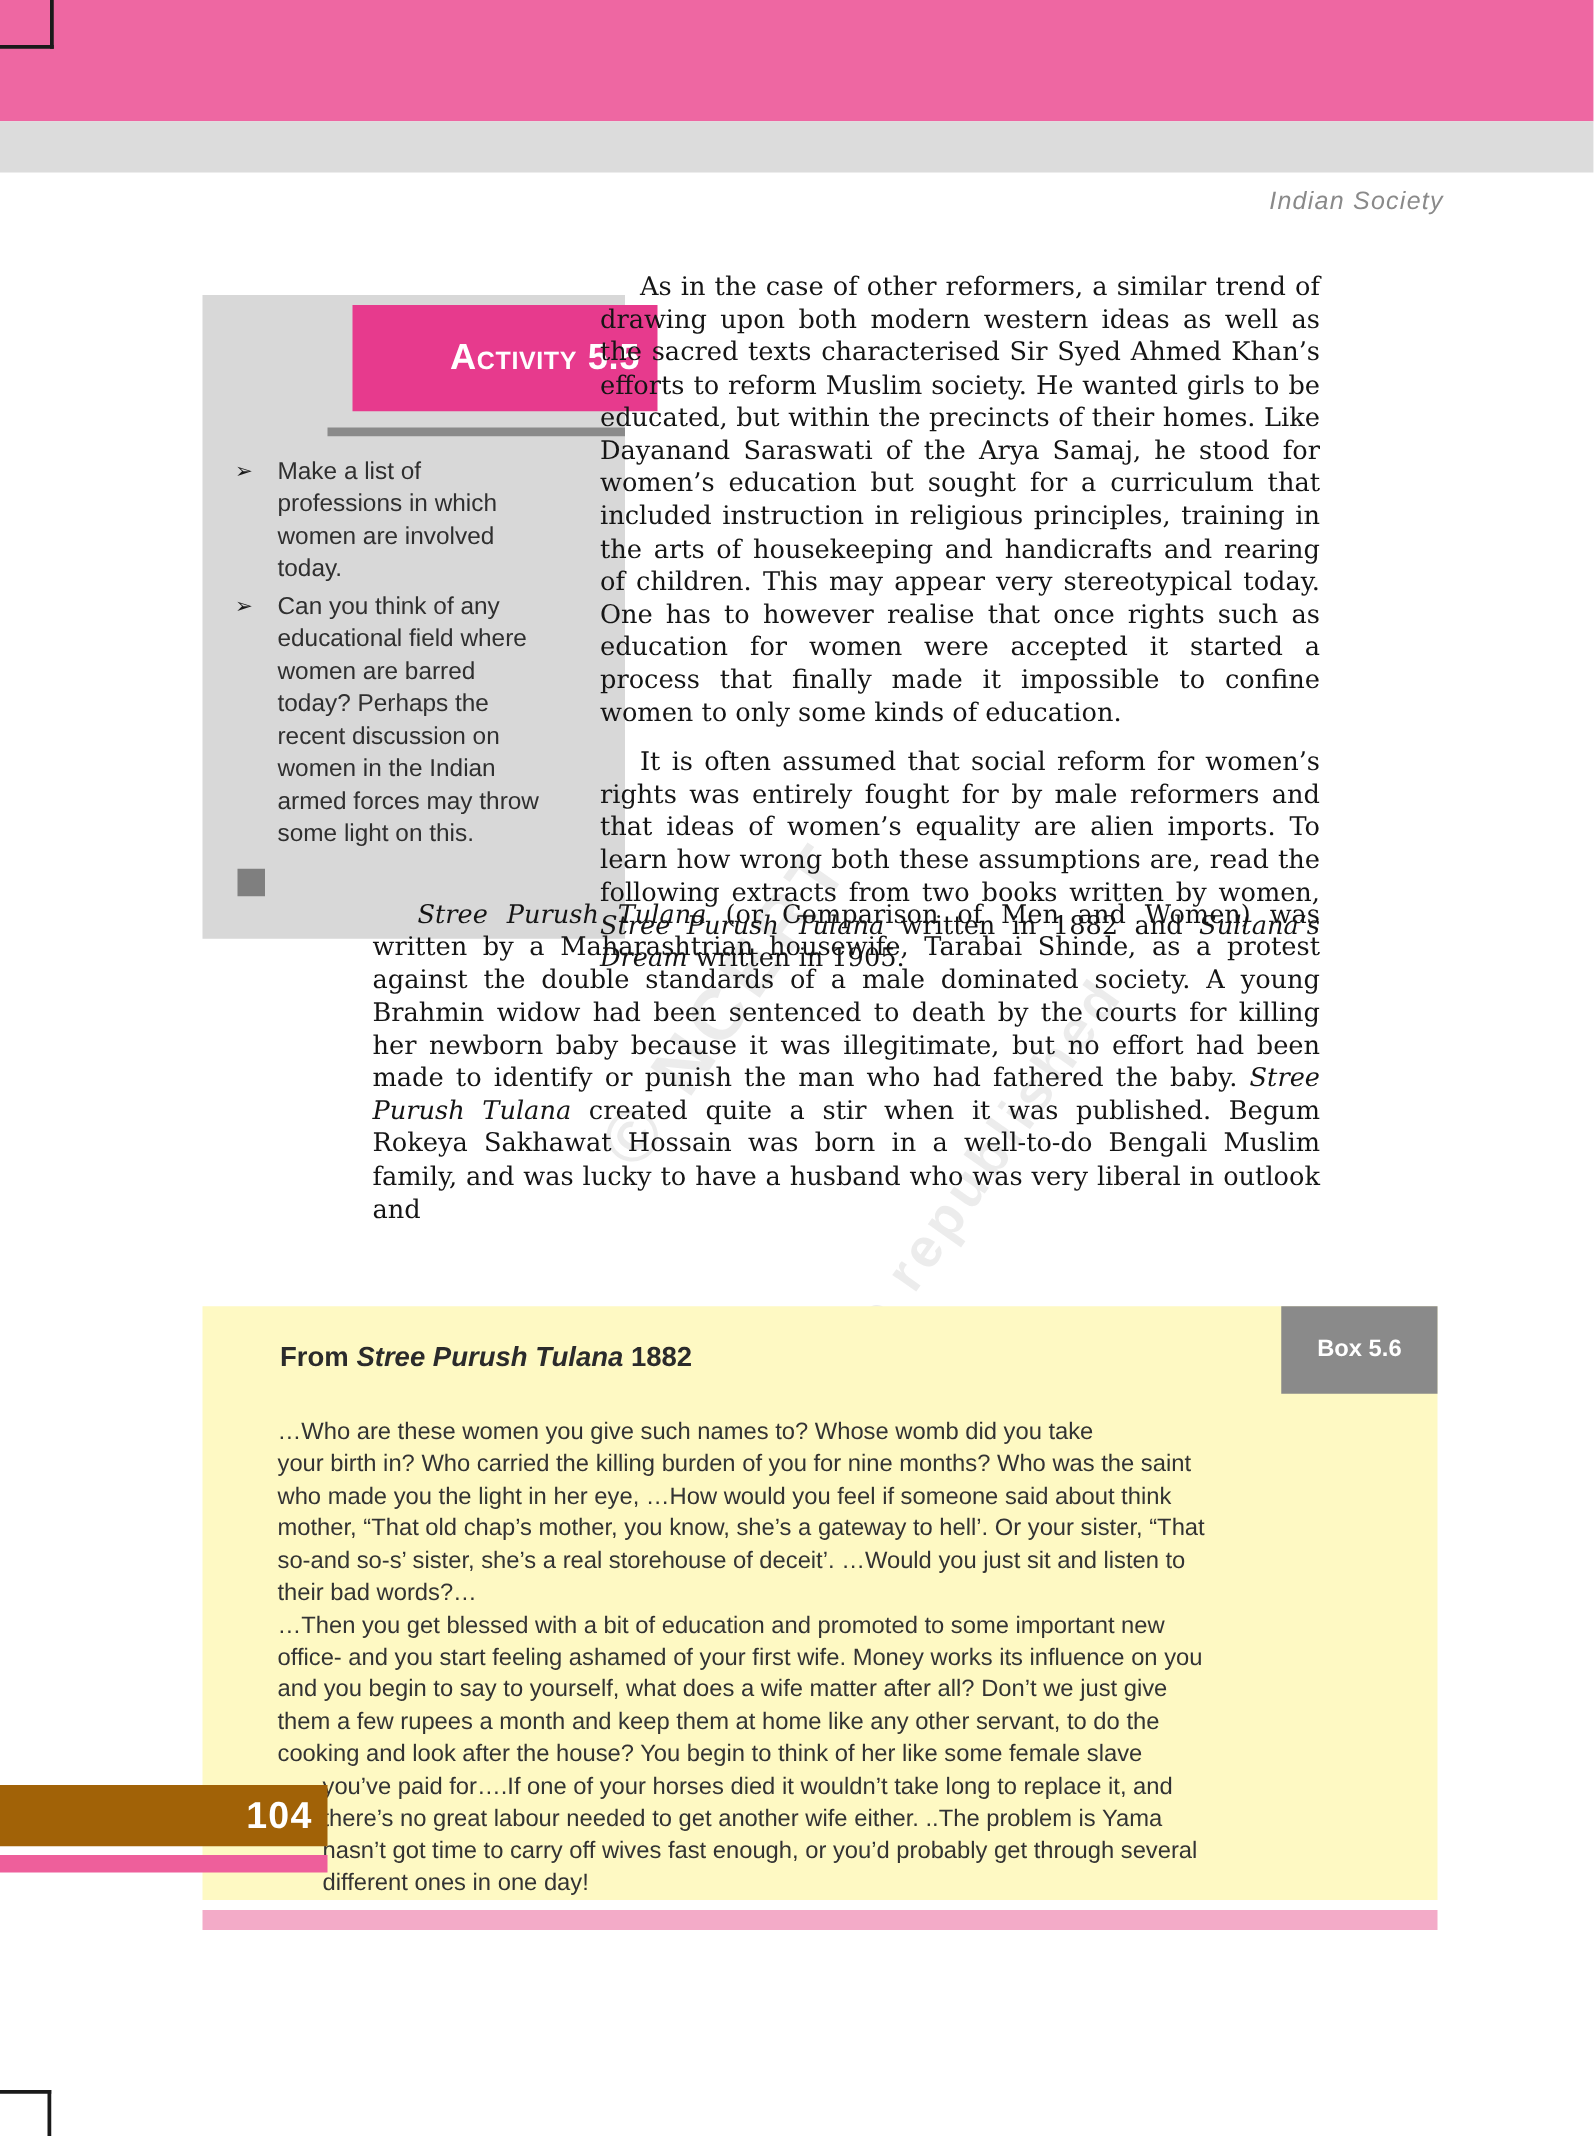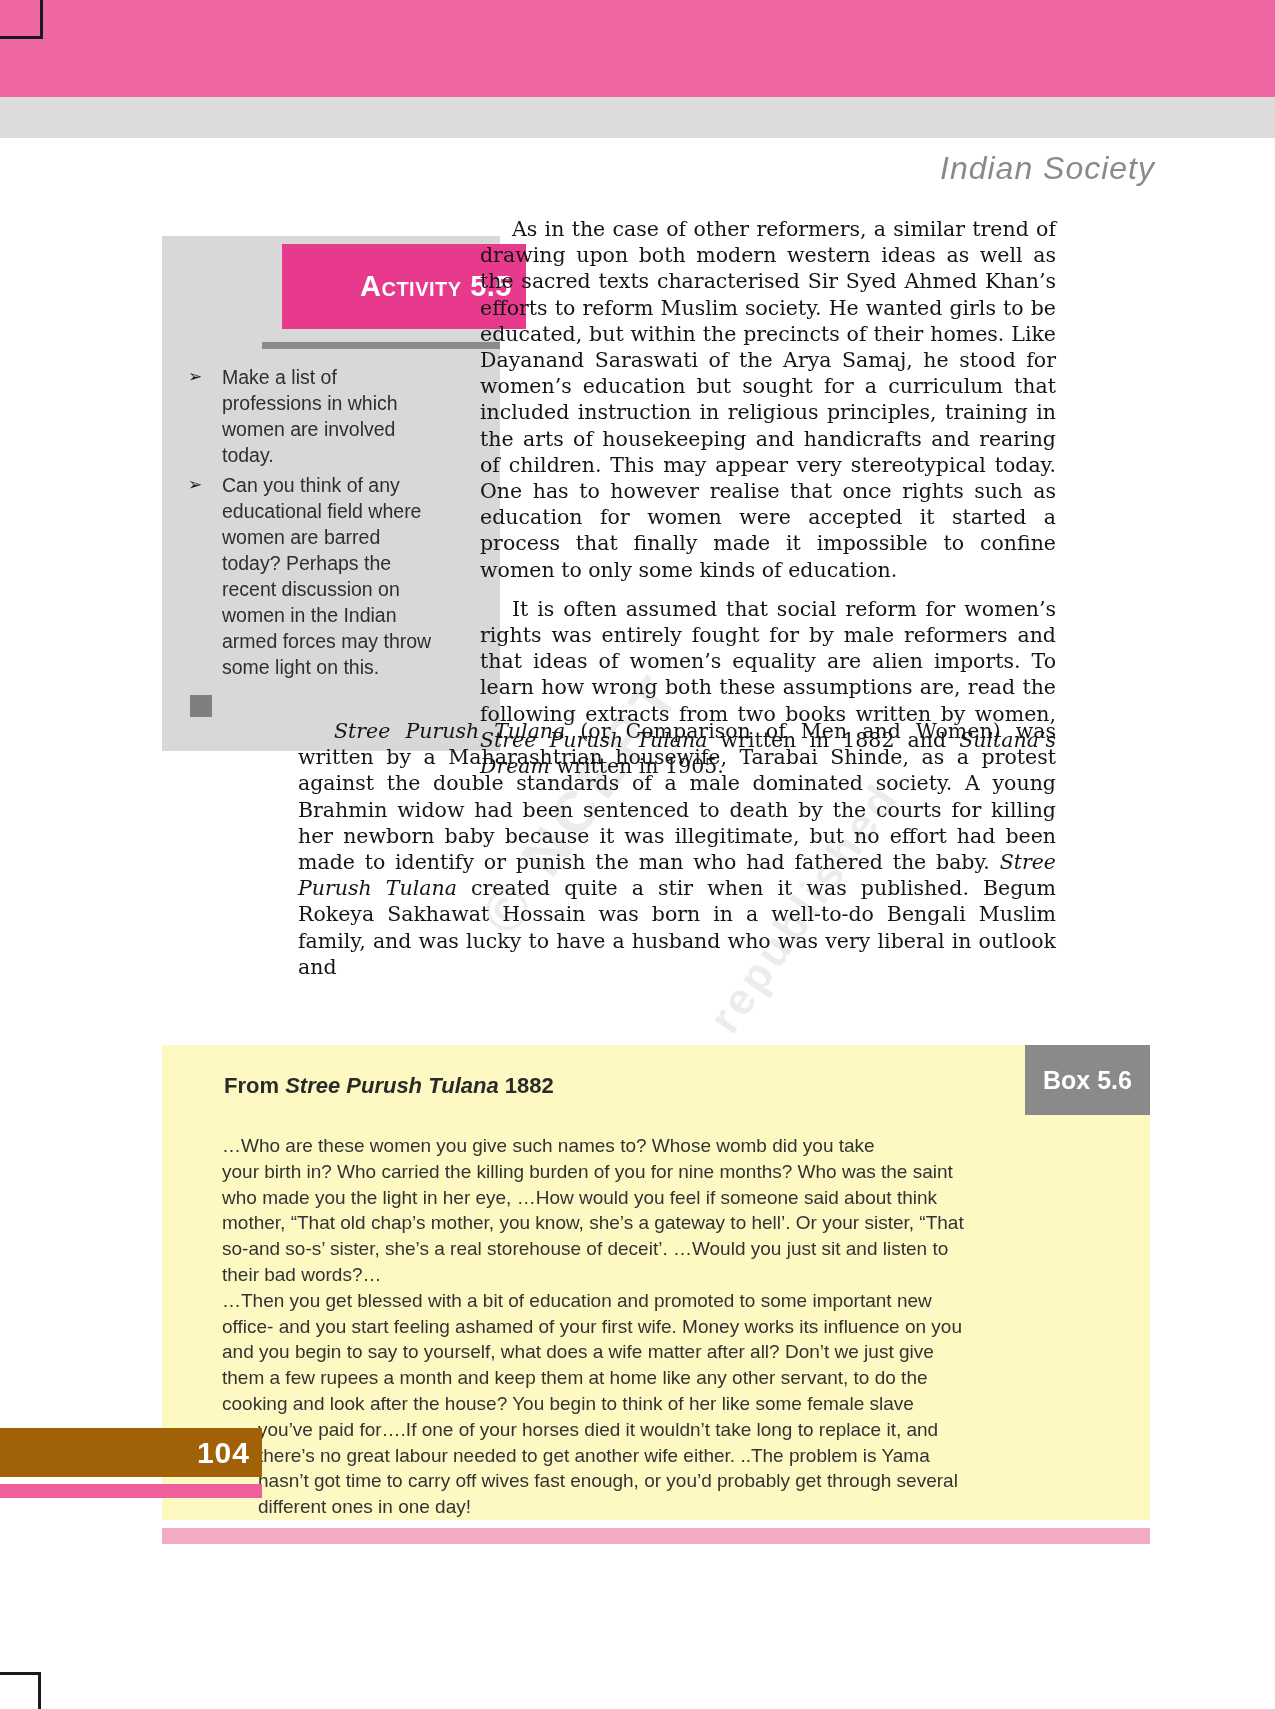--- a/index.html
+++ b/index.html
@@ -9,21 +9,21 @@
   
   .band-top{position:absolute;left:0;top:0;width:1275px;height:97px;background:#ee67a2;}
   .band-gray{position:absolute;left:0;top:97px;width:1275px;height:41px;background:#dcdcdc;}
 
   
   .crop-tl{position:absolute;left:0;top:0;width:40px;height:36px;
            border-right:3px solid #1a1a1a;border-bottom:3px solid #1a1a1a;}
   .crop-bl{position:absolute;left:0;top:1672px;width:38px;height:37px;
            border-right:3px solid #1a1a1a;border-top:3px solid #1a1a1a;}
 
-  .running-head{position:absolute;top:150px;right:120px;font-size:32px;font-style:italic;
+  .running-head{position:absolute;top:150px;right:120px;font-size:20px;font-style:italic;
                 color:#8a8a8a;letter-spacing:1px;}
 
   
   .watermark{position:absolute;color:rgba(110,110,110,0.13);font-weight:bold;
              transform:rotate(-55deg);white-space:nowrap;}
   .wm1{left:430px;top:770px;font-size:58px;letter-spacing:6px;}
   .wm2{left:470px;top:980px;font-size:44px;letter-spacing:4px;}
 
   
   .activity-box{position:absolute;left:162px;top:236px;width:338px;height:515px;background:#d8d8d8;}
@@ -46,21 +46,21 @@
   .col-right p{margin:0;}
   .col-right p + p{margin-top:13px;}
   .p-indent{text-indent:32px;}
   .para-full{position:absolute;left:298px;top:718px;width:758px;text-indent:36px;}
   .it{font-style:italic;}
 
   
   .box56{position:absolute;left:162px;top:1045px;width:988px;height:475px;background:#fef9c3;}
   .box56-heading{position:absolute;left:62px;top:28px;font-size:22px;font-weight:bold;color:#2b2b2b;}
   .box56-label{position:absolute;left:863px;top:0;width:125px;height:70px;background:#8a8a8a;
-               color:#ffffff;font-size:25px;font-weight:bold;
+               color:#ffffff;font-size:19px;font-weight:bold;
                display:flex;align-items:center;justify-content:center;}
   .box56-body{position:absolute;left:60px;top:88px;width:910px;font-size:19px;line-height:25.8px;color:#333;}
   .bline{white-space:nowrap;}
   .bline.indent{padding-left:36px;}
   .pink-under-box{position:absolute;left:162px;top:1528px;width:988px;height:16px;background:#f3abc8;}
 
   
   .pagenum-bar{position:absolute;left:0;top:1428px;width:262px;height:49px;background:#a16207;
                display:flex;align-items:center;justify-content:flex-end;
                padding-right:12px;box-sizing:border-box;}

